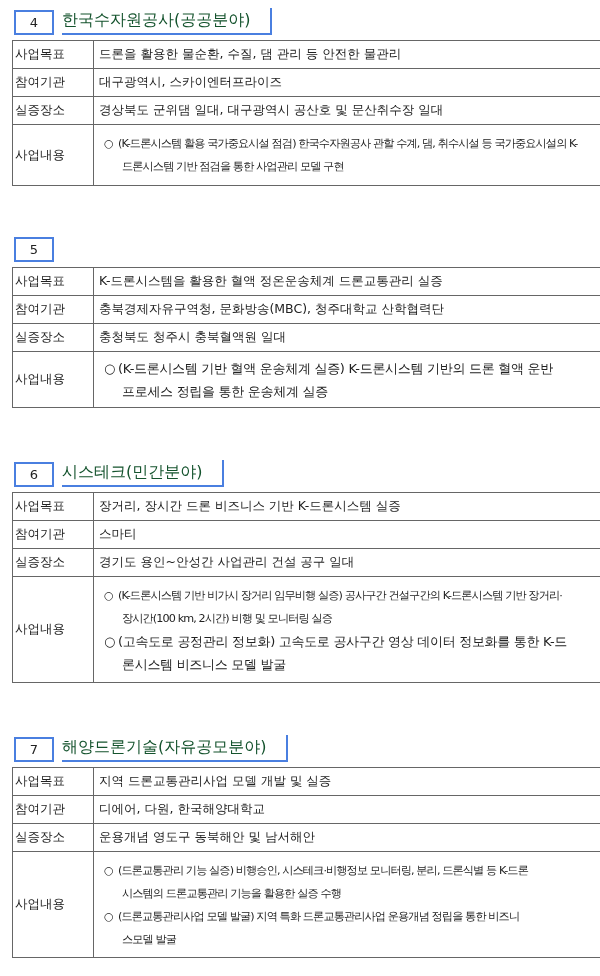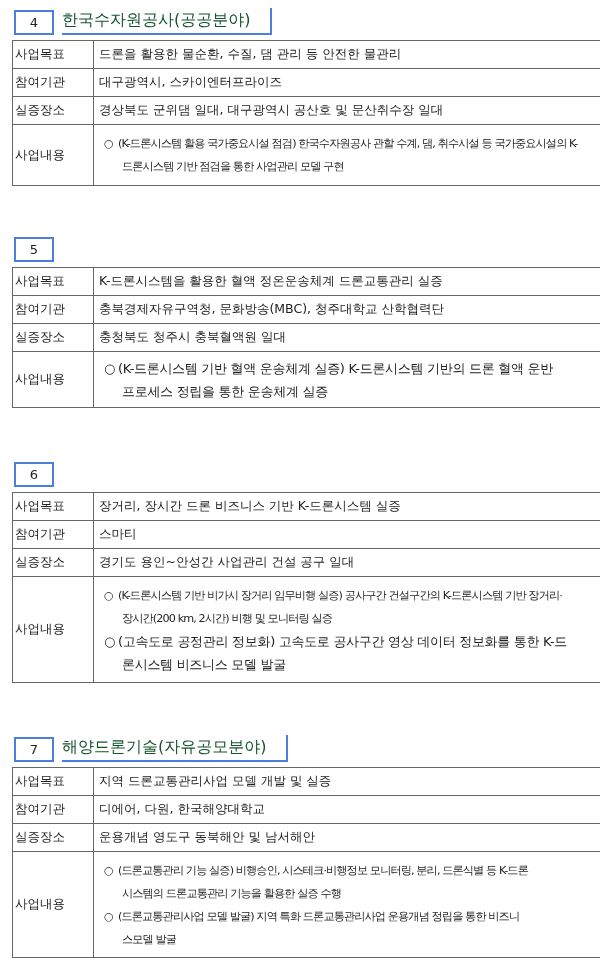--- a/index.html
+++ b/index.html
@@ -109,20 +109,23 @@
         </div>
       </td>
     </tr>
   </tbody>
     </table>
 </div>
 
 <div class="section" style="top:452px;">
   <div class="sec-title">
     <div class="num-box">6</div>
+    <div class="title-wrap">
+      <span class="title-text">시스테크(민간분야)</span>
+    </div>
   </div>
   <table class="info" style="top:40px;">
     <tbody>
         <tr class="r28">
       <td class="label">사업목표</td>
       <td class="value">장거리, 장시간 드론 비즈니스 기반 K-드론시스템 실증</td>
     </tr>
     <tr class="r28">
       <td class="label">참여기관</td>
       <td class="value">스마티</td>
@@ -130,21 +133,21 @@
     <tr class="r28">
       <td class="label">실증장소</td>
       <td class="value">경기도 용인~안성간 사업관리 건설 공구 일대</td>
     </tr>
     <tr>
       <td class="label" style="height:106px;">사업내용</td>
       <td class="value">
         <div class="bullet-block">
           <div class="bullet tight">
             <span class="mark">○</span><span class="bold">(K-드론시스템 기반 비가시 장거리 임무비행 실증)</span><span> 공사구간 건설구간의 K-드론시스템 기반 장거리·</span>
-            <span class="line2">장시간(200 km, 2시간) 비행 및 모니터링 실증</span>
+            <span class="line2">장시간(100 km, 2시간) 비행 및 모니터링 실증</span>
           </div>
           <div class="bullet">
             <span class="mark">○</span><span class="bold">(고속도로 공정관리 정보화)</span><span> 고속도로 공사구간 영상 데이터 정보화를 통한 K-드</span>
             <span class="line2">론시스템 비즈니스 모델 발굴</span>
           </div>
         </div>
       </td>
     </tr>
   </tbody>
     </table>

